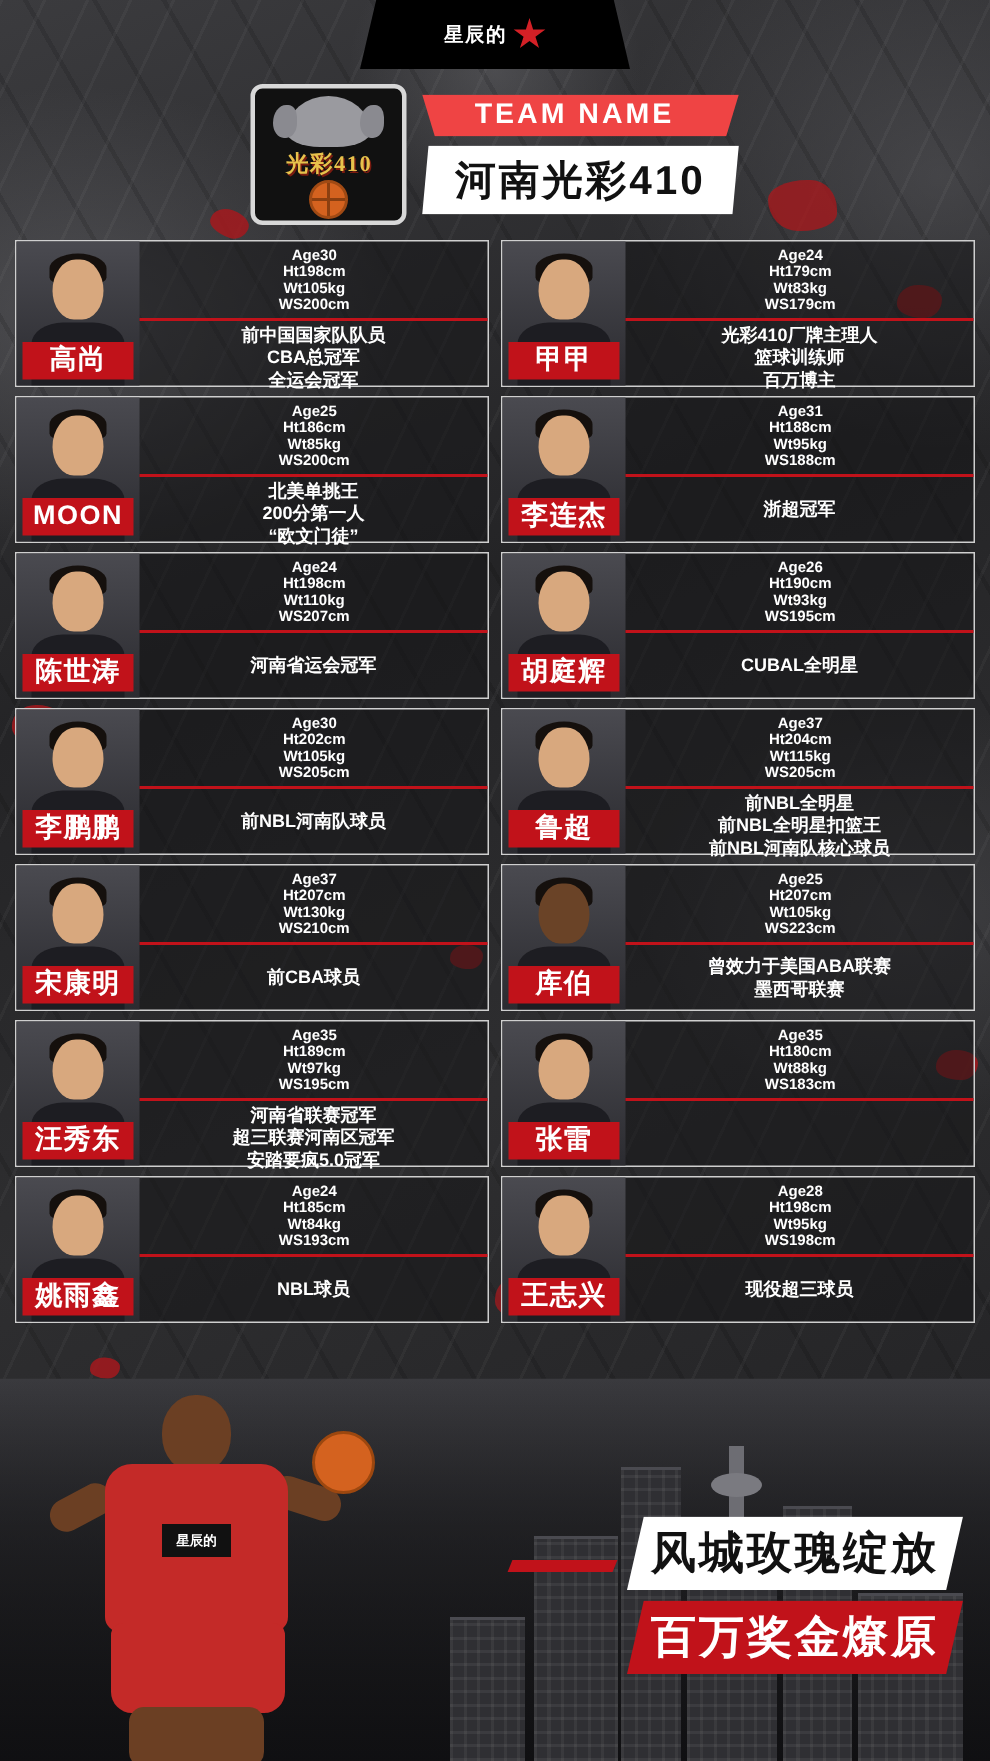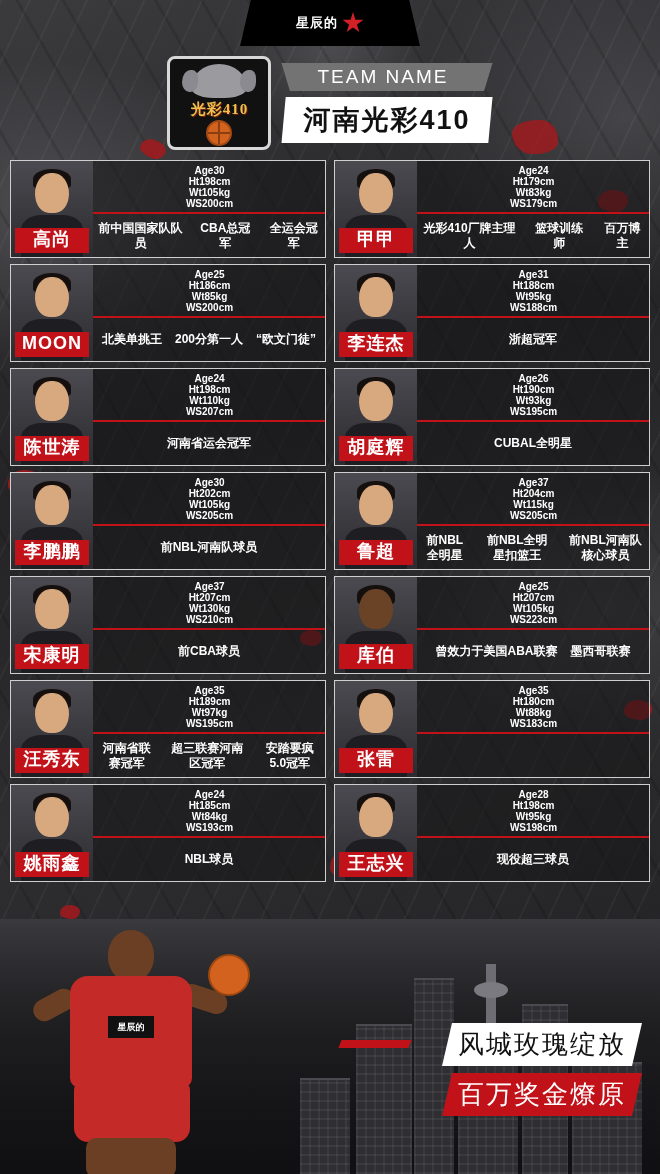--- a/index.html
+++ b/index.html
@@ -94,21 +94,21 @@
   .badge-ball:before {
     content:""; position:absolute; left:50%; top:0; bottom:0; width:2px;
     background:#8b3f10; transform: translateX(-50%);
   }
   .badge-ball:after {
     content:""; position:absolute; top:50%; left:0; right:0; height:2px;
     background:#8b3f10; transform: translateY(-50%);
   }
   .team-titles { display: flex; flex-direction: column; gap: 6px; }
   .team-name-en {
-    background: #737373; color: #fff; font-weight: normal; font-size: 19px;
+    background: #ef4444; color: #fff; font-weight: bold; font-size: 19px;
     letter-spacing: 2px; padding: 3px 26px 3px 18px;
     clip-path: polygon(0 0, 100% 0, 96% 100%, 4% 100%);
     text-align: center;
   }
   .team-name-cn {
     background: #fff; color: #111; font-weight: bold; font-size: 27px;
     letter-spacing: 2px; padding: 5px 22px; text-align: right;
     clip-path: polygon(2% 0, 100% 0, 98% 100%, 0 100%);
   }
 
@@ -156,23 +156,23 @@
   .p-right { flex: 1; display: flex; flex-direction: column; position: relative; min-width: 0; }
   .p-stats {
     display: flex; gap: 0; align-items: center;
     font-size: 10px; font-weight: bold; color: #fff;
     padding: 4px 4px 3px 5px;
     border-bottom: 2px solid #c1121a;
     white-space: nowrap;
     flex-direction: column;
   }
   .p-notes {
-    flex: 1; display: flex; flex-direction: row;
+    flex: 1; display: flex; flex-direction: column;
     align-items: center; justify-content: center;
-    gap: 13px; padding: 2px 4px;
+    gap: 0; padding: 2px 4px;
   }
   .p-notes div { font-size: 12px; font-weight: bold; color: #fff; line-height: 1.25; text-align: center; }
 
   
   .bottom {
     position: absolute; left: 0; right: 0; bottom: 0; height: 255px;
     overflow: hidden;
   }
   .city {
     position: absolute; inset: 0;
@@ -219,21 +219,21 @@
   .pa-legs { position:absolute; left: 74px; top: 214px; width: 90px; height: 40px; background:#6b3f23; border-radius: 10px; }
   .pa-ball {
     position:absolute; left: 196px; top: 30px; width: 42px; height: 42px; border-radius:50%;
     background:#d4621f; border:2px solid #9c470f;
   }
   .slogan {
     position: absolute; right: 18px; bottom: 58px; width: 286px;
     display: flex; flex-direction: column; gap: 7px; align-items: flex-end;
   }
   .slogan-line {
-    background: #fff; color: #111; font-weight: normal; font-size: 26px;
+    background: #fff; color: #111; font-weight: bold; font-size: 30px;
     letter-spacing: 2px; padding: 4px 16px;
     clip-path: polygon(5% 0, 100% 0, 95% 100%, 0 100%);
   }
   .slogan-line.red { background: #c1121a; color: #fff; }
   .slash {
     position: absolute; right: 250px; bottom: 126px;
     width: 70px; height: 8px; background: #c1121a; transform: skewX(-22deg);
   }
 </style>
 </head>

